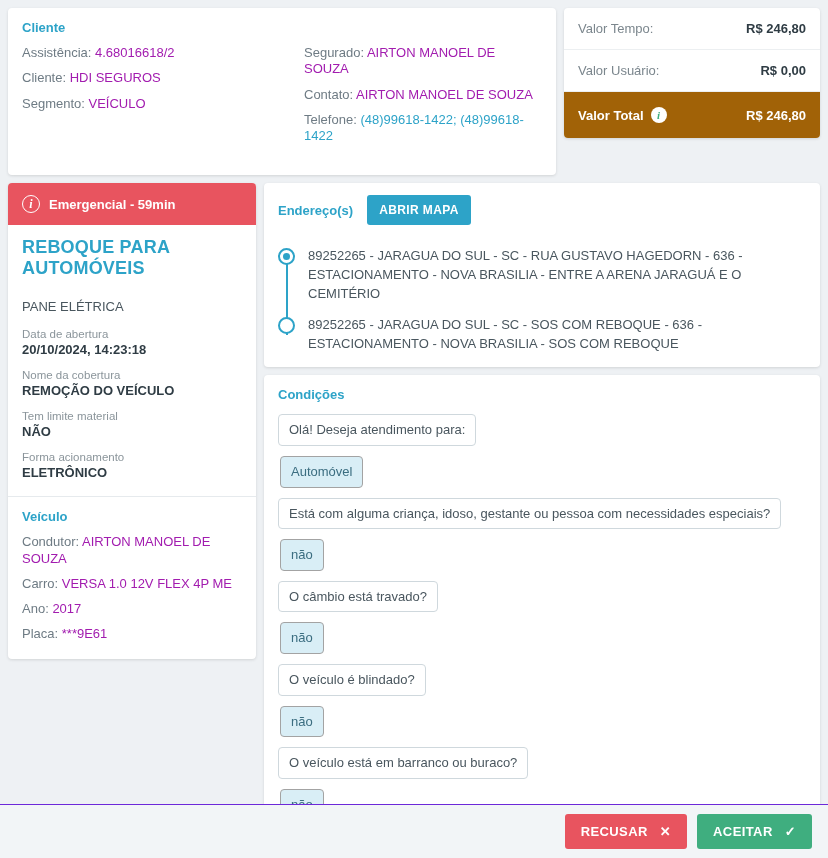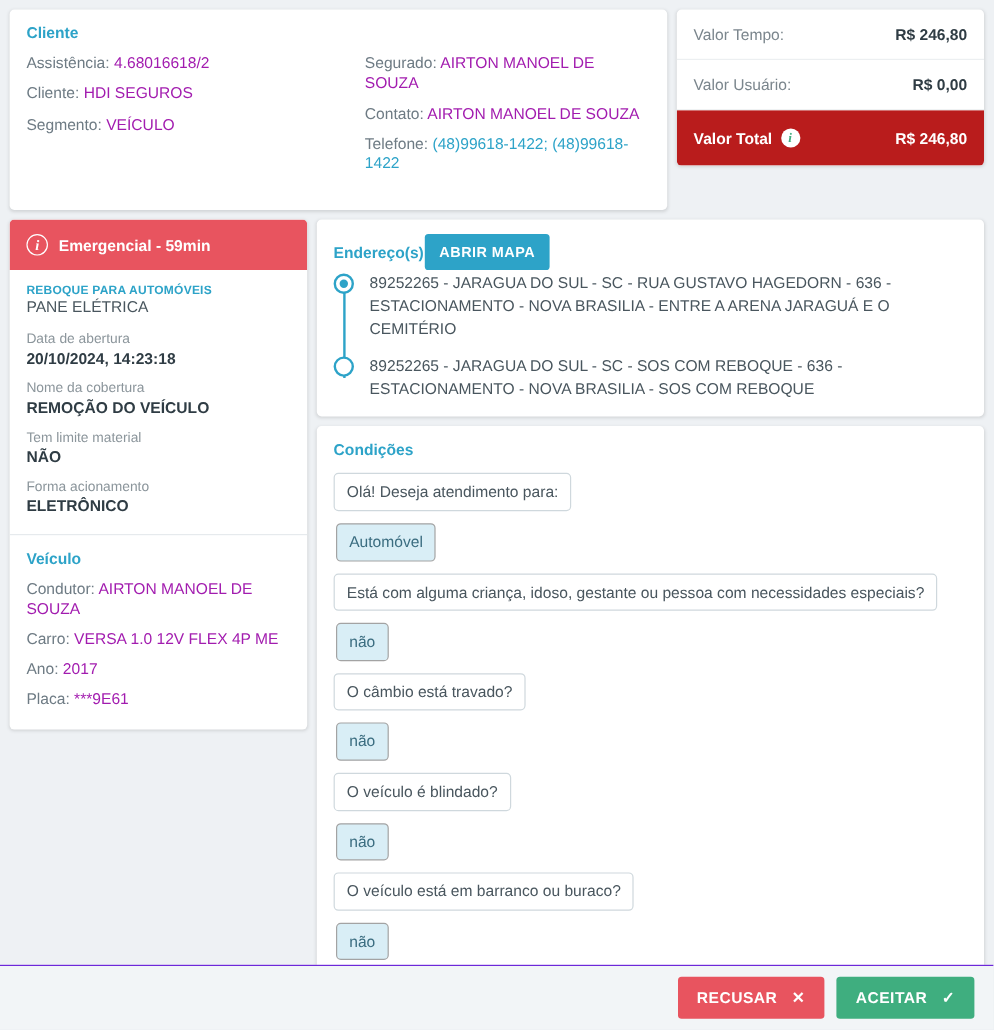--- a/index.html
+++ b/index.html
@@ -75,21 +75,21 @@
     padding: 13px 14px;
     font-size: 13px;
     color: #7b868d;
     border-bottom: 1px solid #eceff1;
   }
   .value-row .amount {
     color: #2f3c44;
     font-weight: bold;
   }
   .value-row.total {
-    background: #b91c1c;
+    background: #a16207;
     color: #ffffff;
     border-bottom: none;
     padding: 15px 14px;
   }
   .value-row.total .label {
     font-weight: bold;
     display: flex;
     align-items: center;
     gap: 7px;
   }
@@ -145,22 +145,22 @@
     font-family: "Liberation Serif", serif;
     font-style: italic;
     font-weight: bold;
   }
   .occurrence {
     padding: 12px 14px 16px 14px;
   }
   .occ-title {
     color: #2da3c8;
     font-weight: bold;
-    font-size: 10px;
-    margin-bottom: 0;
+    font-size: 18px;
+    margin-bottom: 20px;
     letter-spacing: .2px;
   }
   .occ-sub {
     color: #49565e;
     font-size: 13px;
     margin-bottom: 14px;
   }
   .lbl {
     color: #8b959b;
     font-size: 11.5px;
@@ -185,22 +185,22 @@
   .right-col { flex: 1; }
   .addr-card {
     background: #ffffff;
     border-radius: 4px;
     box-shadow: 0 1px 3px rgba(0,0,0,0.12);
     padding: 12px 14px 14px 14px;
   }
   .addr-head {
     display: flex;
     align-items: center;
-    gap: 1px;
-    margin-bottom: 2px;
+    gap: 14px;
+    margin-bottom: 22px;
   }
   .addr-head .ttl {
     color: #2da3c8;
     font-weight: bold;
     font-size: 13px;
   }
   .map-btn {
     background: #2da3c8;
     color: #ffffff;
     border: none;

